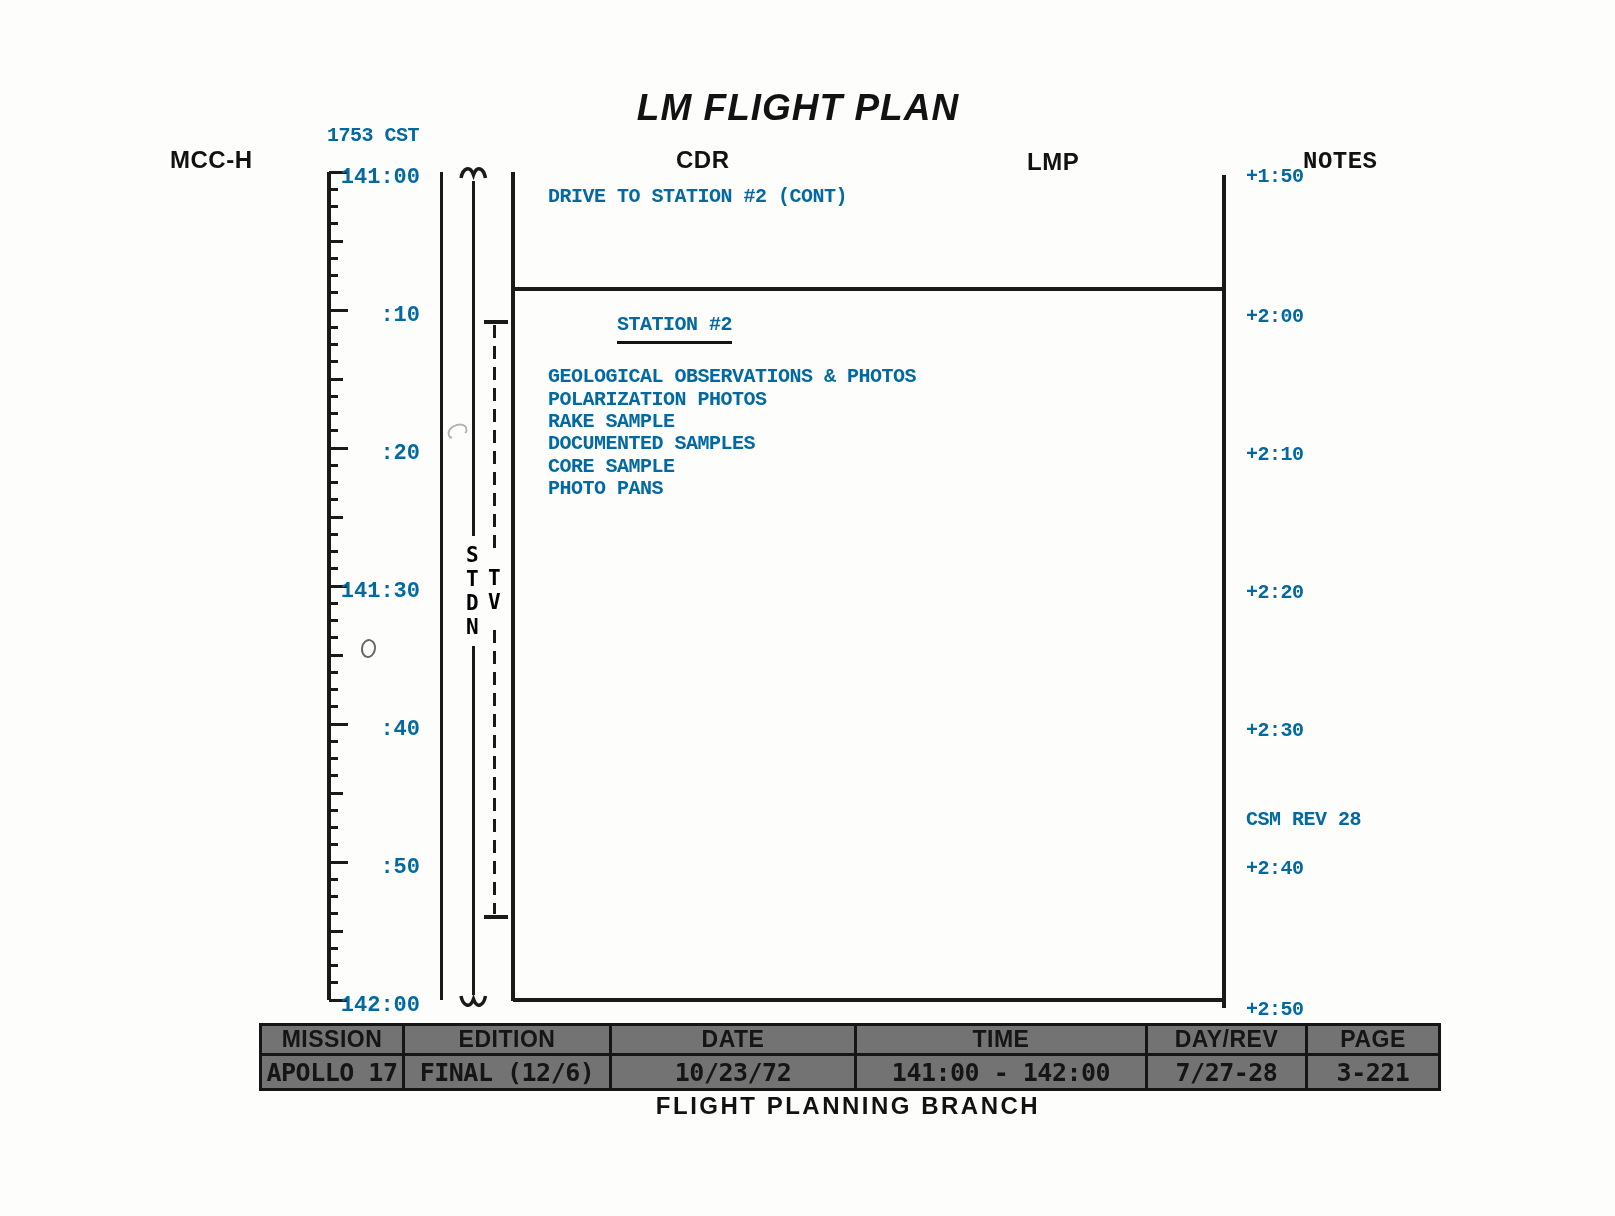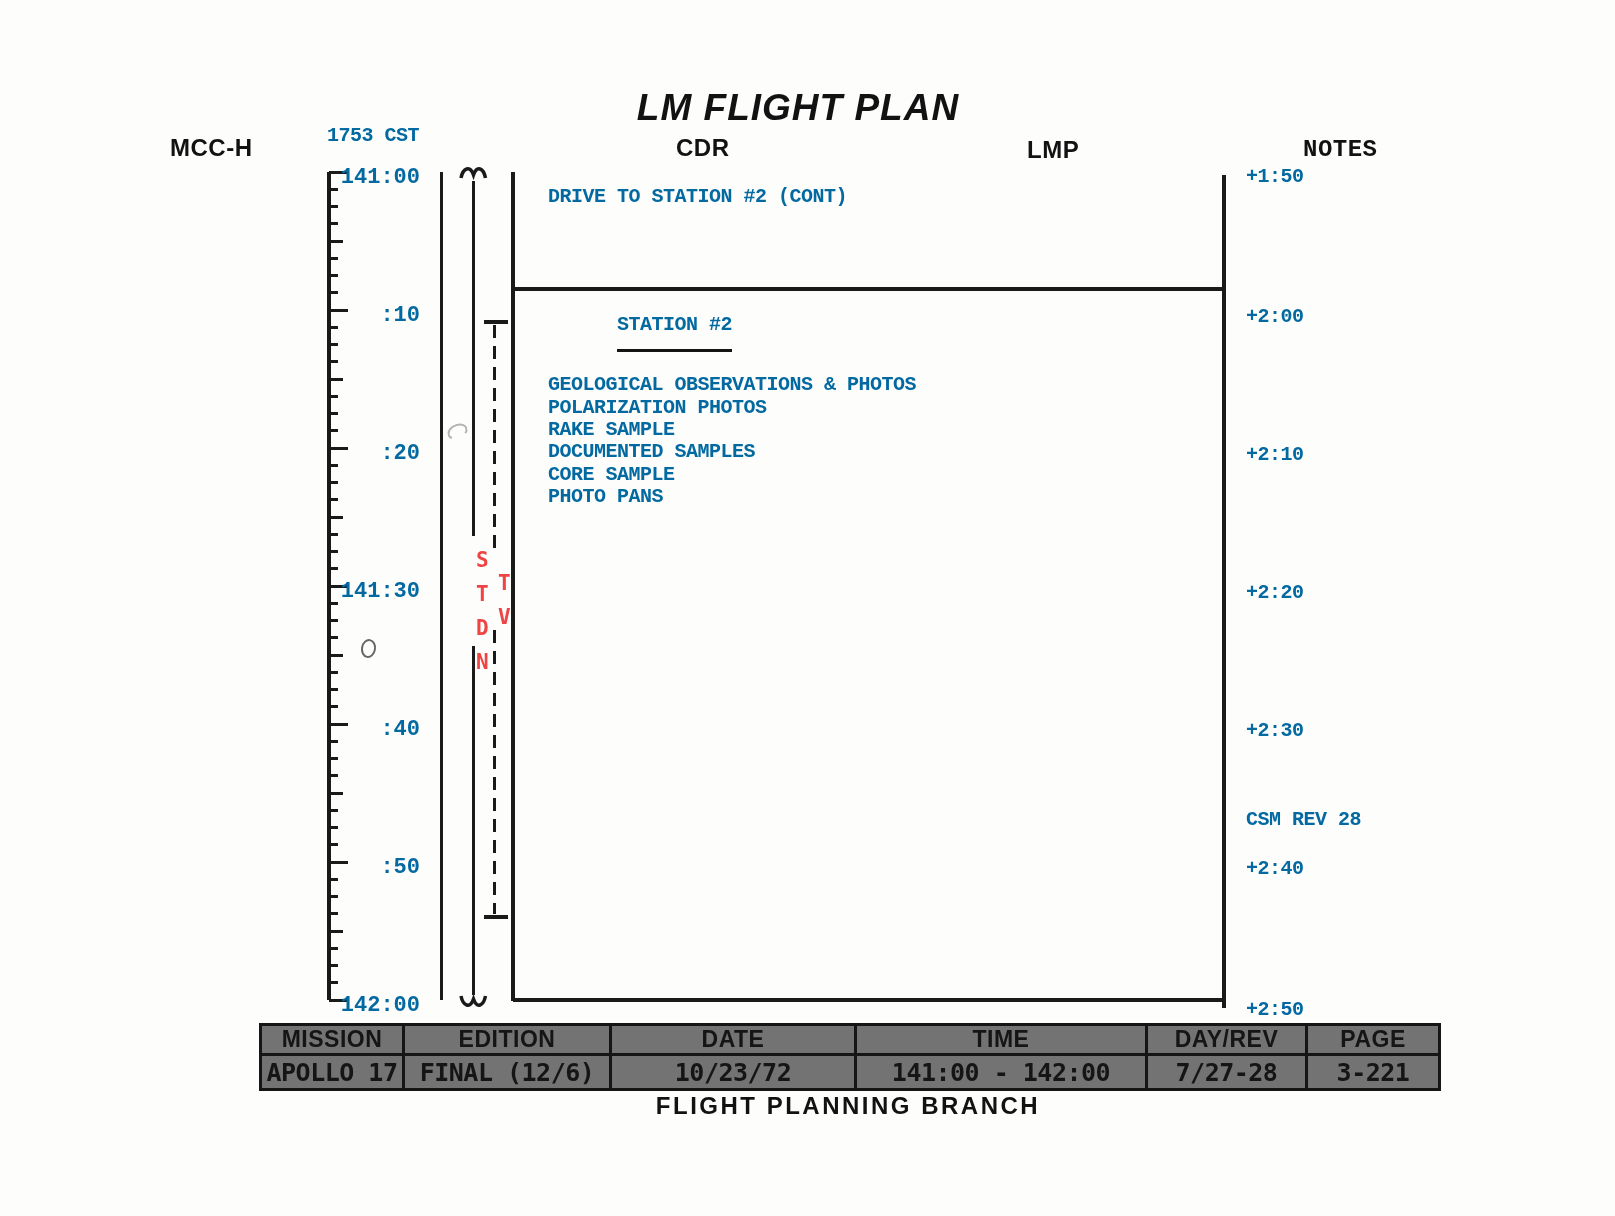--- a/index.html
+++ b/index.html
@@ -12,29 +12,29 @@
   .abs { position:absolute; }
   
   .tw {
     font-family:Liberation Mono, monospace;
     font-weight:700; letter-spacing:-0.5px; color:#0369a1;
     white-space:pre;
   }
   
   .hd { font-weight:700; color:#121212; }
   .page-title { font-size:37px; letter-spacing:1px; text-align:center; }
-  .colhead { font-size:24px; letter-spacing:0.5px; }
+  .colhead { font-size:24px; letter-spacing:0.5px;margin-top:12px; }
   .time-label { font-size:22px; letter-spacing:0px; width:140px; text-align:right; line-height:22px; }
   .note-label { font-size:20px; line-height:22px; }
   .act { font-size:20px; line-height:22.4px; }
-  .station-title { display:inline-block; border-bottom:3px solid #141414; padding-bottom:12px; }
+  .station-title { display:inline-block; border-bottom:3px solid #141414; padding-bottom:4px; }
   .stacked {
     font-family:"DejaVu Sans Mono","Liberation Mono",monospace;
     font-weight:700; font-size:21px; letter-spacing:0;
-    width:15px; line-height:34px; word-break:break-all; text-align:left; color:#ef4444;margin-left:10px;
+    width:15px; line-height:24px; word-break:break-all; text-align:left; color:#000000;
   }
   .overlay { position:absolute; left:0; top:0; }
   
   .ftable {
     position:absolute; left:259px; top:1023px;
     display:grid;
     grid-template-columns:143px 207px 245px 291px 160px 130px;
     grid-template-rows:30px 32px;
     border:3.5px solid #151515;
     background:#737373;

